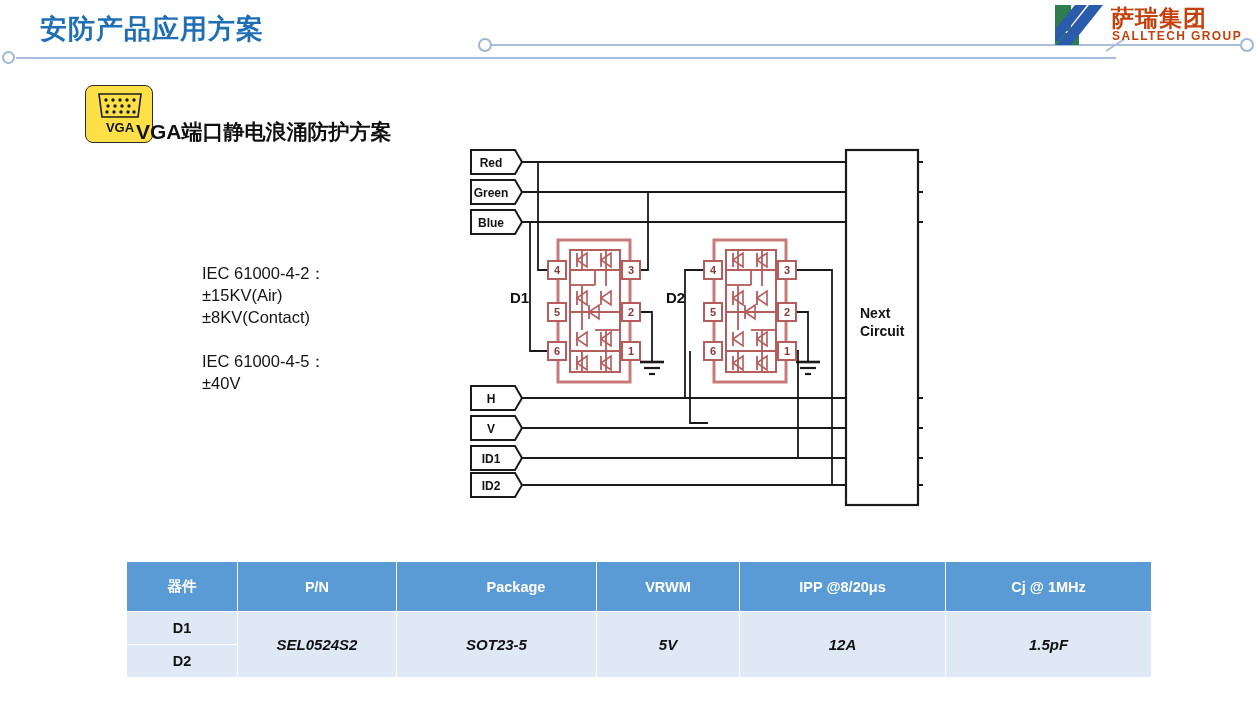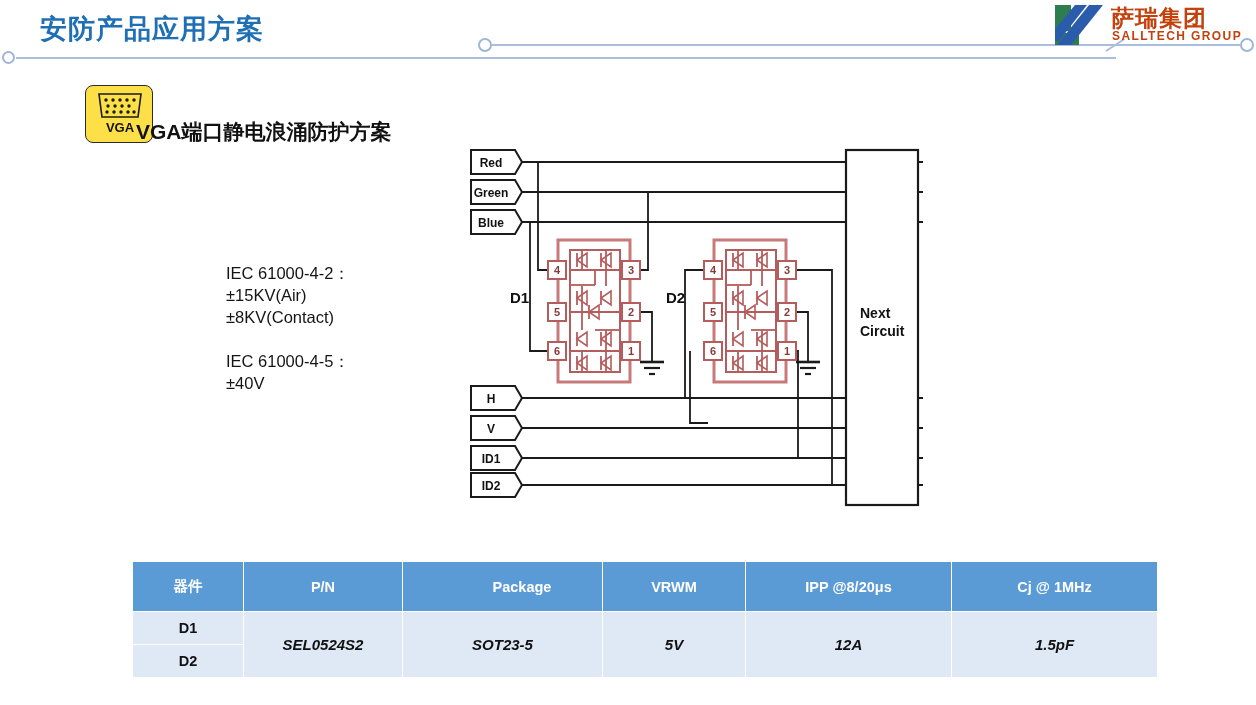--- a/index.html
+++ b/index.html
@@ -108,34 +108,33 @@
   }
 
   
   #spec-text {
     position: absolute;
     left: 202px; top: 262px;
     font-size: 16.5px;
     color: #141414;
     line-height: 22px;
     white-space: pre;
-    margin-left: 24px;
   }
 
   
   #schematic {
     position: absolute;
     left: 460px; top: 140px;
     width: 480px; height: 380px;
   }
 
   
   #spec-table {
     position: absolute;
-    left: 132px; top: 561px;
+    left: 126px; top: 561px;
     border-collapse: collapse;
     table-layout: fixed;
   }
   #spec-table th {
     background: #5B9BD5;
     color: #ffffff;
     font-size: 14.5px;
     font-weight: bold;
     height: 47px;
     border: 1px solid #ffffff;

